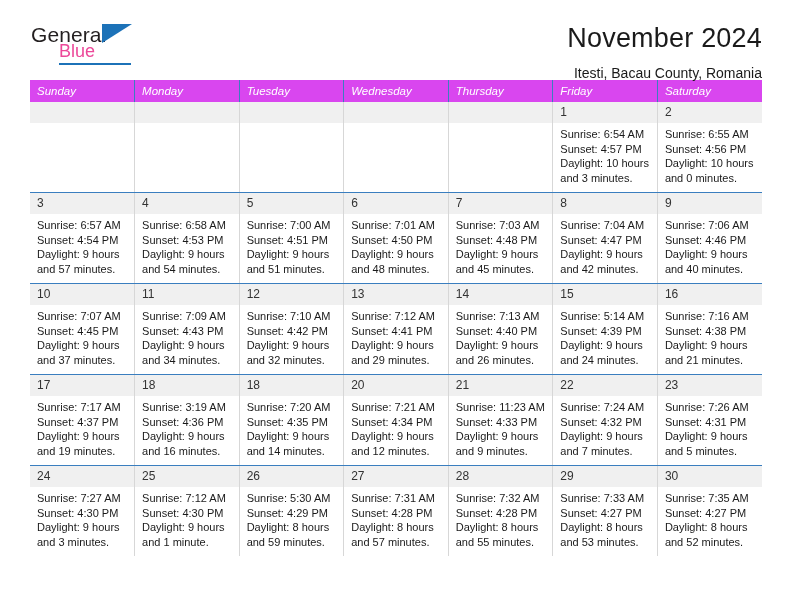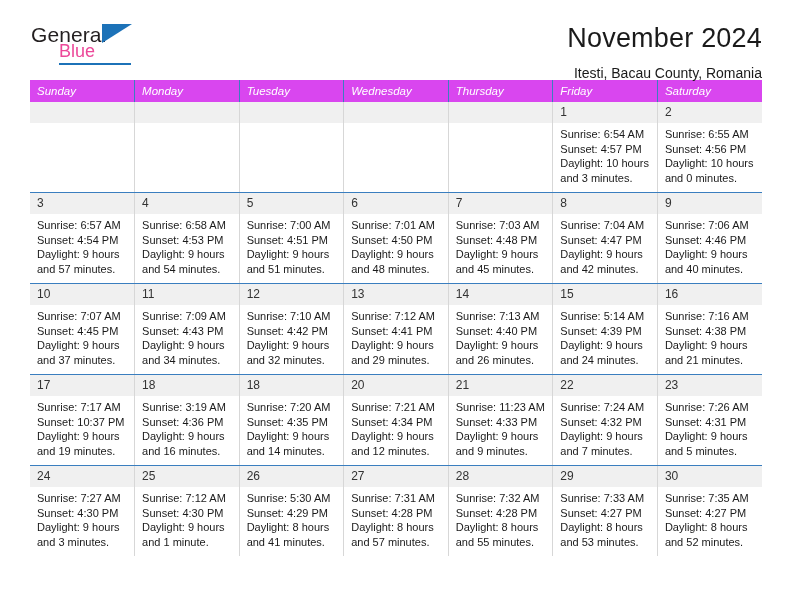--- a/index.html
+++ b/index.html
@@ -333,21 +333,21 @@
               <div>Daylight: 9 hours</div>
               <div>and 21 minutes.</div>
             </div>
           </td>
         </tr>
         <tr>
           <td>
             <div class="daynum">17</div>
             <div class="info">
               <div>Sunrise: 7:17 AM</div>
-              <div>Sunset: 10:37 PM</div>
+              <div>Sunset: 4:37 PM</div>
               <div>Daylight: 9 hours</div>
               <div>and 19 minutes.</div>
             </div>
           </td>
           <td>
             <div class="daynum">18</div>
             <div class="info">
               <div>Sunrise: 3:19 AM</div>
               <div>Sunset: 4:36 PM</div>
               <div>Daylight: 9 hours</div>
@@ -418,21 +418,21 @@
               <div>Daylight: 9 hours</div>
               <div>and 1 minute.</div>
             </div>
           </td>
           <td>
             <div class="daynum">26</div>
             <div class="info">
               <div>Sunrise: 5:30 AM</div>
               <div>Sunset: 4:29 PM</div>
               <div>Daylight: 8 hours</div>
-              <div>and 41 minutes.</div>
+              <div>and 59 minutes.</div>
             </div>
           </td>
           <td>
             <div class="daynum">27</div>
             <div class="info">
               <div>Sunrise: 7:31 AM</div>
               <div>Sunset: 4:28 PM</div>
               <div>Daylight: 8 hours</div>
               <div>and 57 minutes.</div>
             </div>

